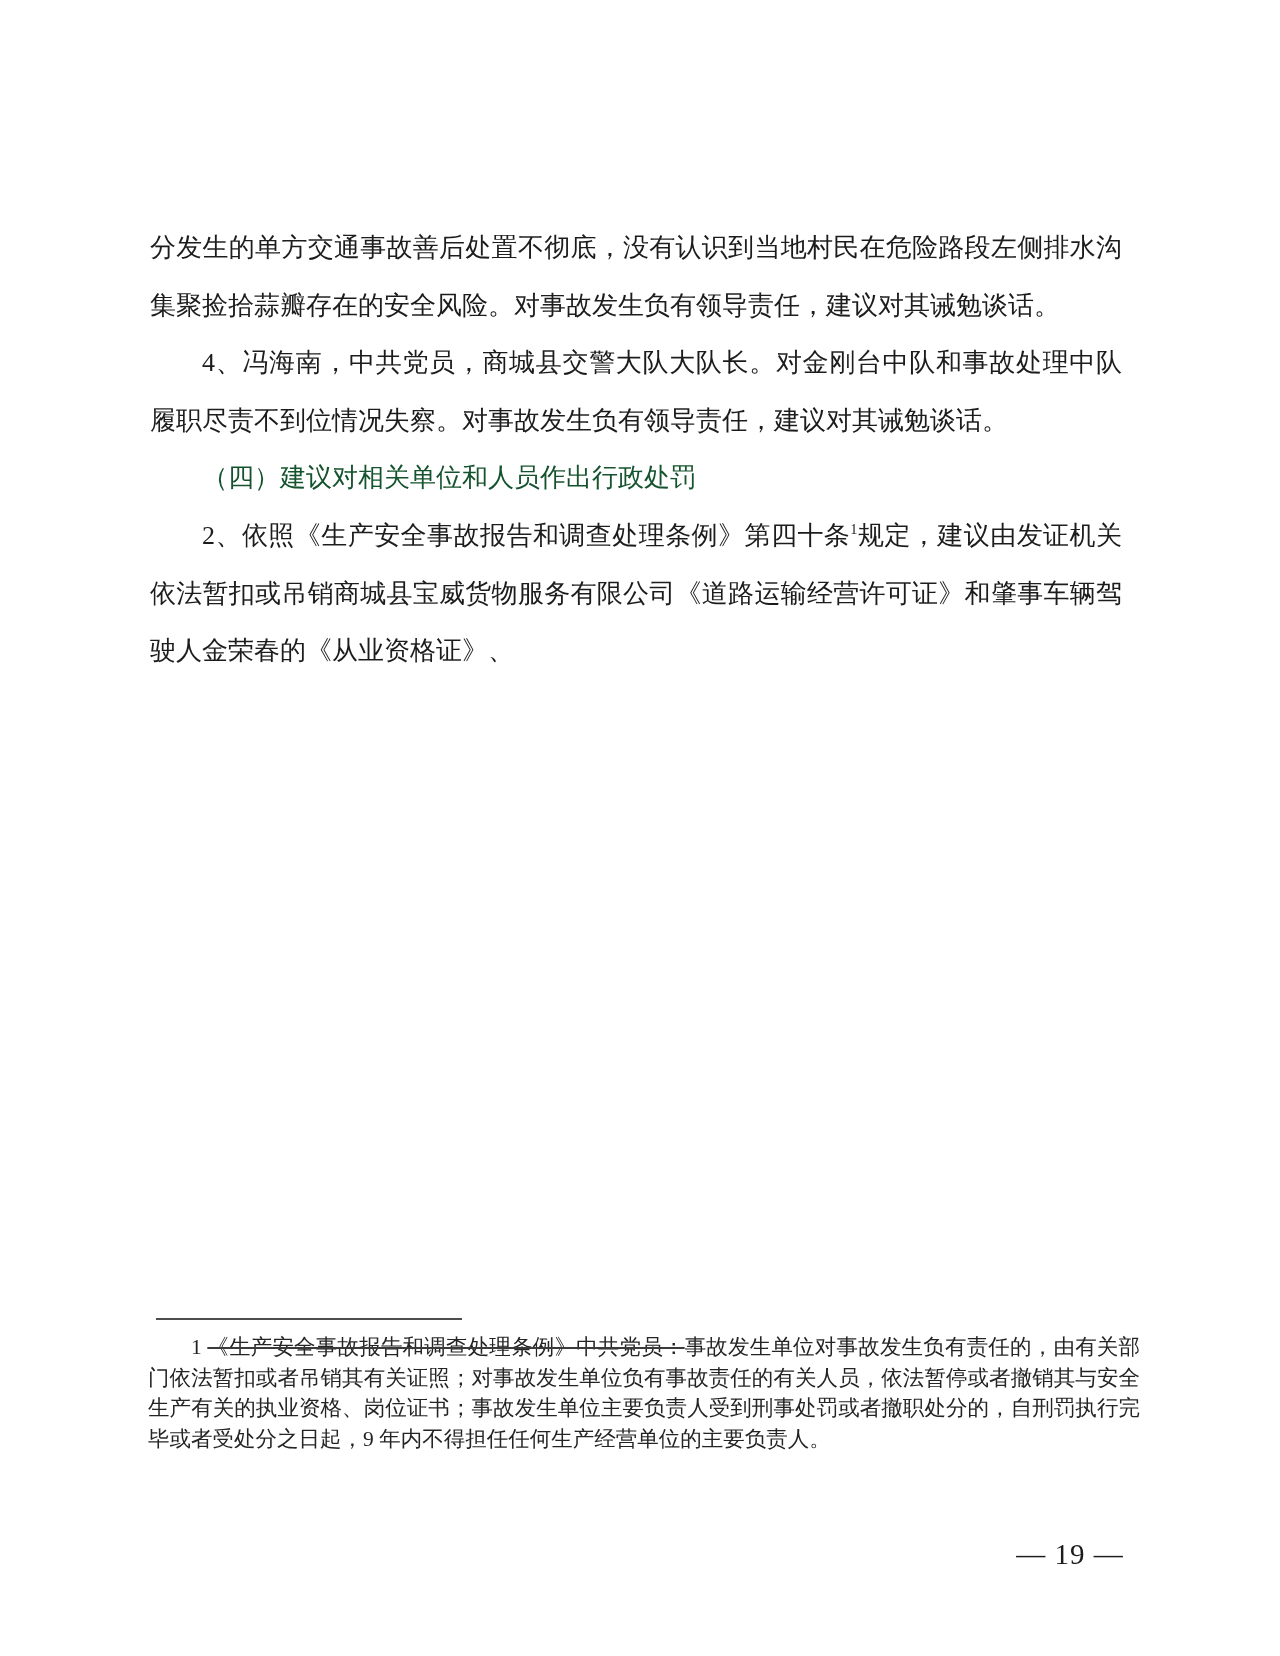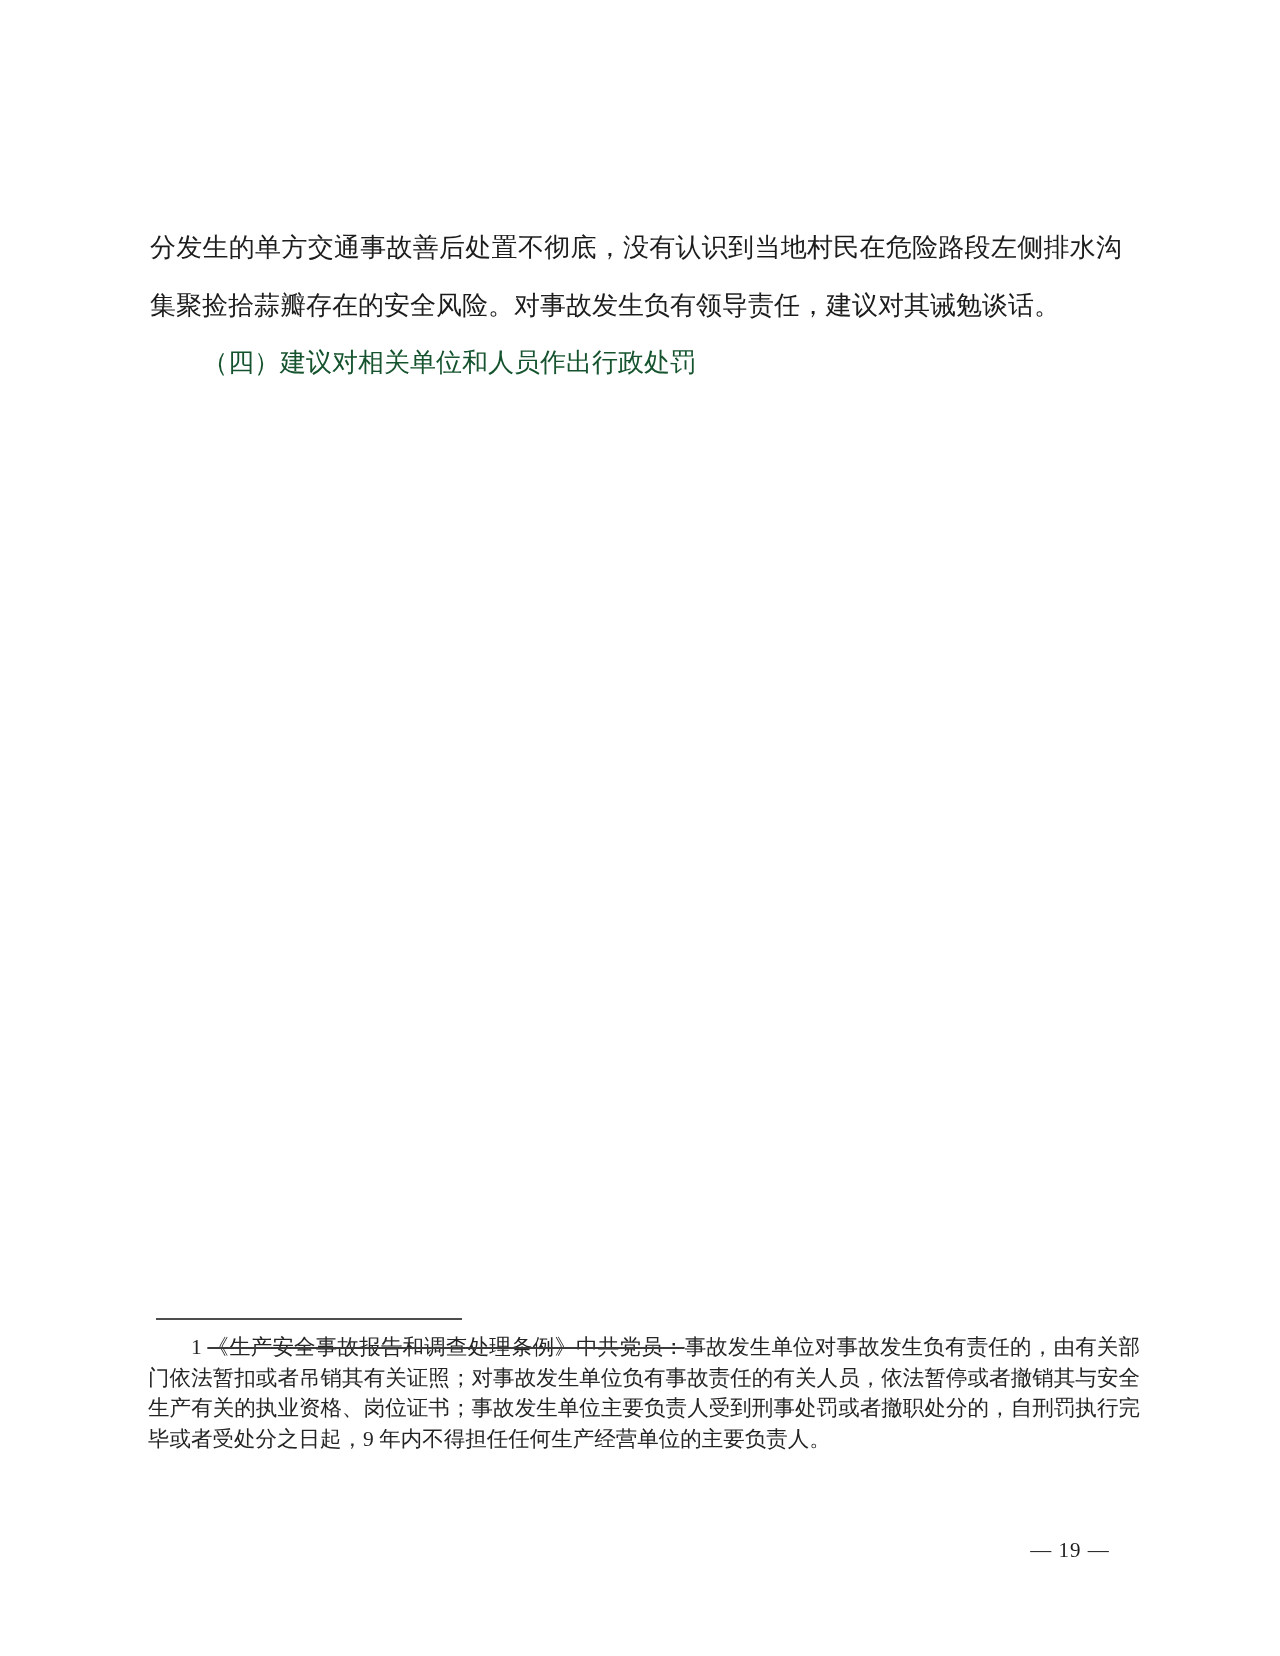--- a/index.html
+++ b/index.html
@@ -65,38 +65,42 @@
     text-decoration: line-through;
     text-decoration-color: #3a3a3a;
     text-decoration-thickness: 1.5px;
   }
   .page-number {
     position: absolute;
     left: 960px;
     top: 1538px;
     width: 220px;
     text-align: center;
-    font-size: 21px;
+    font-size: 29px;
     color: #1c1c1c;
     letter-spacing: 1px;
   }
 </style>
 </head>
 <body>
 
 <div class="page">
 
   <div class="text-block">
     <p class="para no-indent">分发生的单方交通事故善后处置不彻底，没有认识到当地村民在危险路段左侧排水沟集聚捡拾蒜瓣存在的安全风险。对事故发生负有领导责任，建议对其诫勉谈话。</p>
 
 
+    <p class="para">4、冯海南，中共党员，商城县交警大队大队长。对金刚台中队和事故处理中队履职尽责不到位情况失察。对事故发生负有领导责任，建议对其诫勉谈话。</p>
 
     <p class="para heading">（四）建议对相关单位和人员作出行政处罚</p>
 
 
+    <p class="para">
+      <span>2、依照《生产安全事故报告和调查处理条例》第四十条</span><sup class="fn-ref">1</sup><span>规定，建议由发证机关依法暂扣或吊销商城县宝威货物服务有限公司《道路运输经营许可证》和肇事车辆驾驶人金荣春的《从业资格证》、</span>
+    </p>
   </div>
 
   <div class="footnote-block">
     <div class="fn-rule"></div>
     <p class="fn-text">
       <span>1 </span><span class="fn-struck">《生产安全事故报告和调查处理条例》中共党员：</span><span>事故发生单位对事故发生负有责任的，由有关部门依法暂扣或者吊销其有关证照；对事故发生单位负有事故责任的有关人员，依法暂停或者撤销其与安全生产有关的执业资格、岗位证书；事故发生单位主要负责人受到刑事处罚或者撤职处分的，自刑罚执行完毕或者受处分之日起，9 年内不得担任任何生产经营单位的主要负责人。</span>
     </p>
   </div>
 
   <div class="page-number">— 19 —</div>

